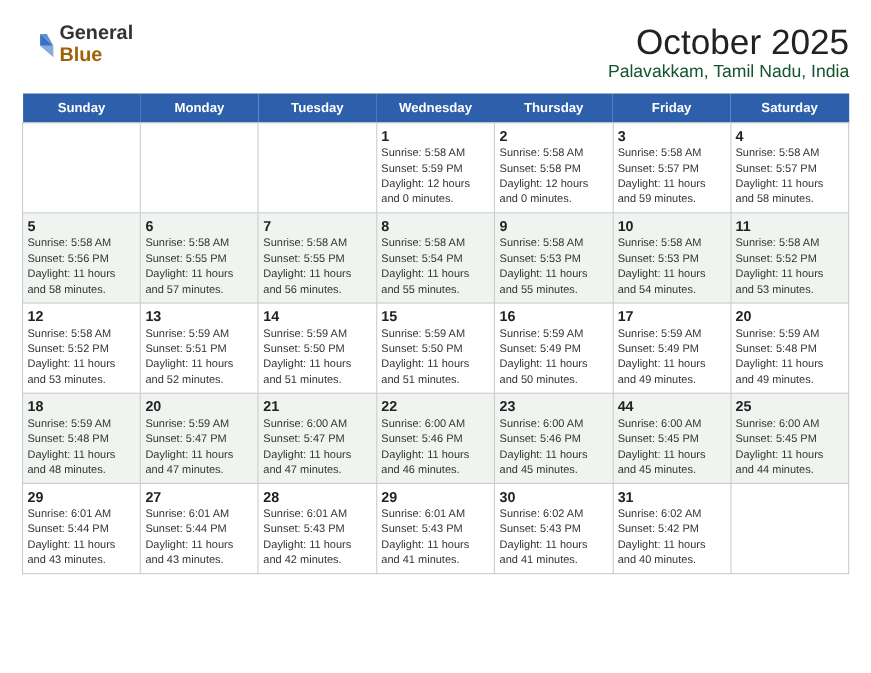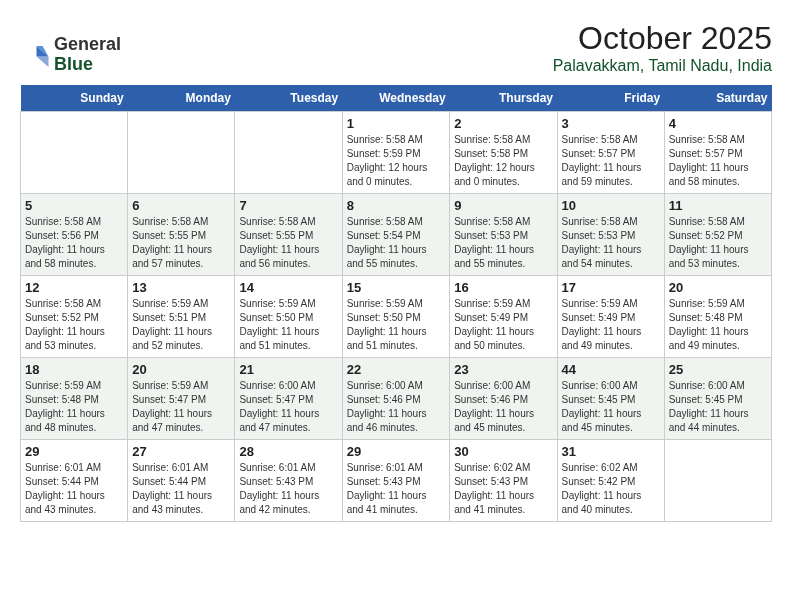--- a/index.html
+++ b/index.html
@@ -6,36 +6,36 @@
     body {
       font-family: Arial, sans-serif;
       background: #fff;
       width: 792px;
       min-height: 612px;
       padding: 20px;
     }
     .header {
       display: flex;
       justify-content: space-between;
-      align-items: flex-end;
+      align-items: flex-start;
       margin-bottom: 10px;
     }
     .logo {
       display: flex;
       align-items: center;
     }
     .logo-text {
       display: flex;
       flex-direction: column;
       font-size: 18px;
       font-weight: bold;
       line-height: 1.1;
     }
     .logo-general { color: #333; }
-    .logo-blue { color: #14532d; }
+    .logo-blue { color: #a16207; }
     .logo-icon {
       width: 30px;
       height: 30px;
       margin-right: 4px;
     }
     .title-block {
       text-align: right;
     }
     .month-title {
       font-size: 32px;
@@ -48,21 +48,21 @@
     }
     .calendar {
       width: 100%;
       border-collapse: collapse;
       font-size: 11px;
     }
     .calendar th {
       background-color: #2e5faa;
       color: #fff;
       padding: 6px 4px;
-      text-align: right;
+      text-align: center;
       font-size: 12px;
       font-weight: bold;
     }
     .calendar td {
       border: 1px solid #ccc;
       vertical-align: top;
       padding: 4px;
       width: 108px;
       min-height: 80px;
       background: #fff;

